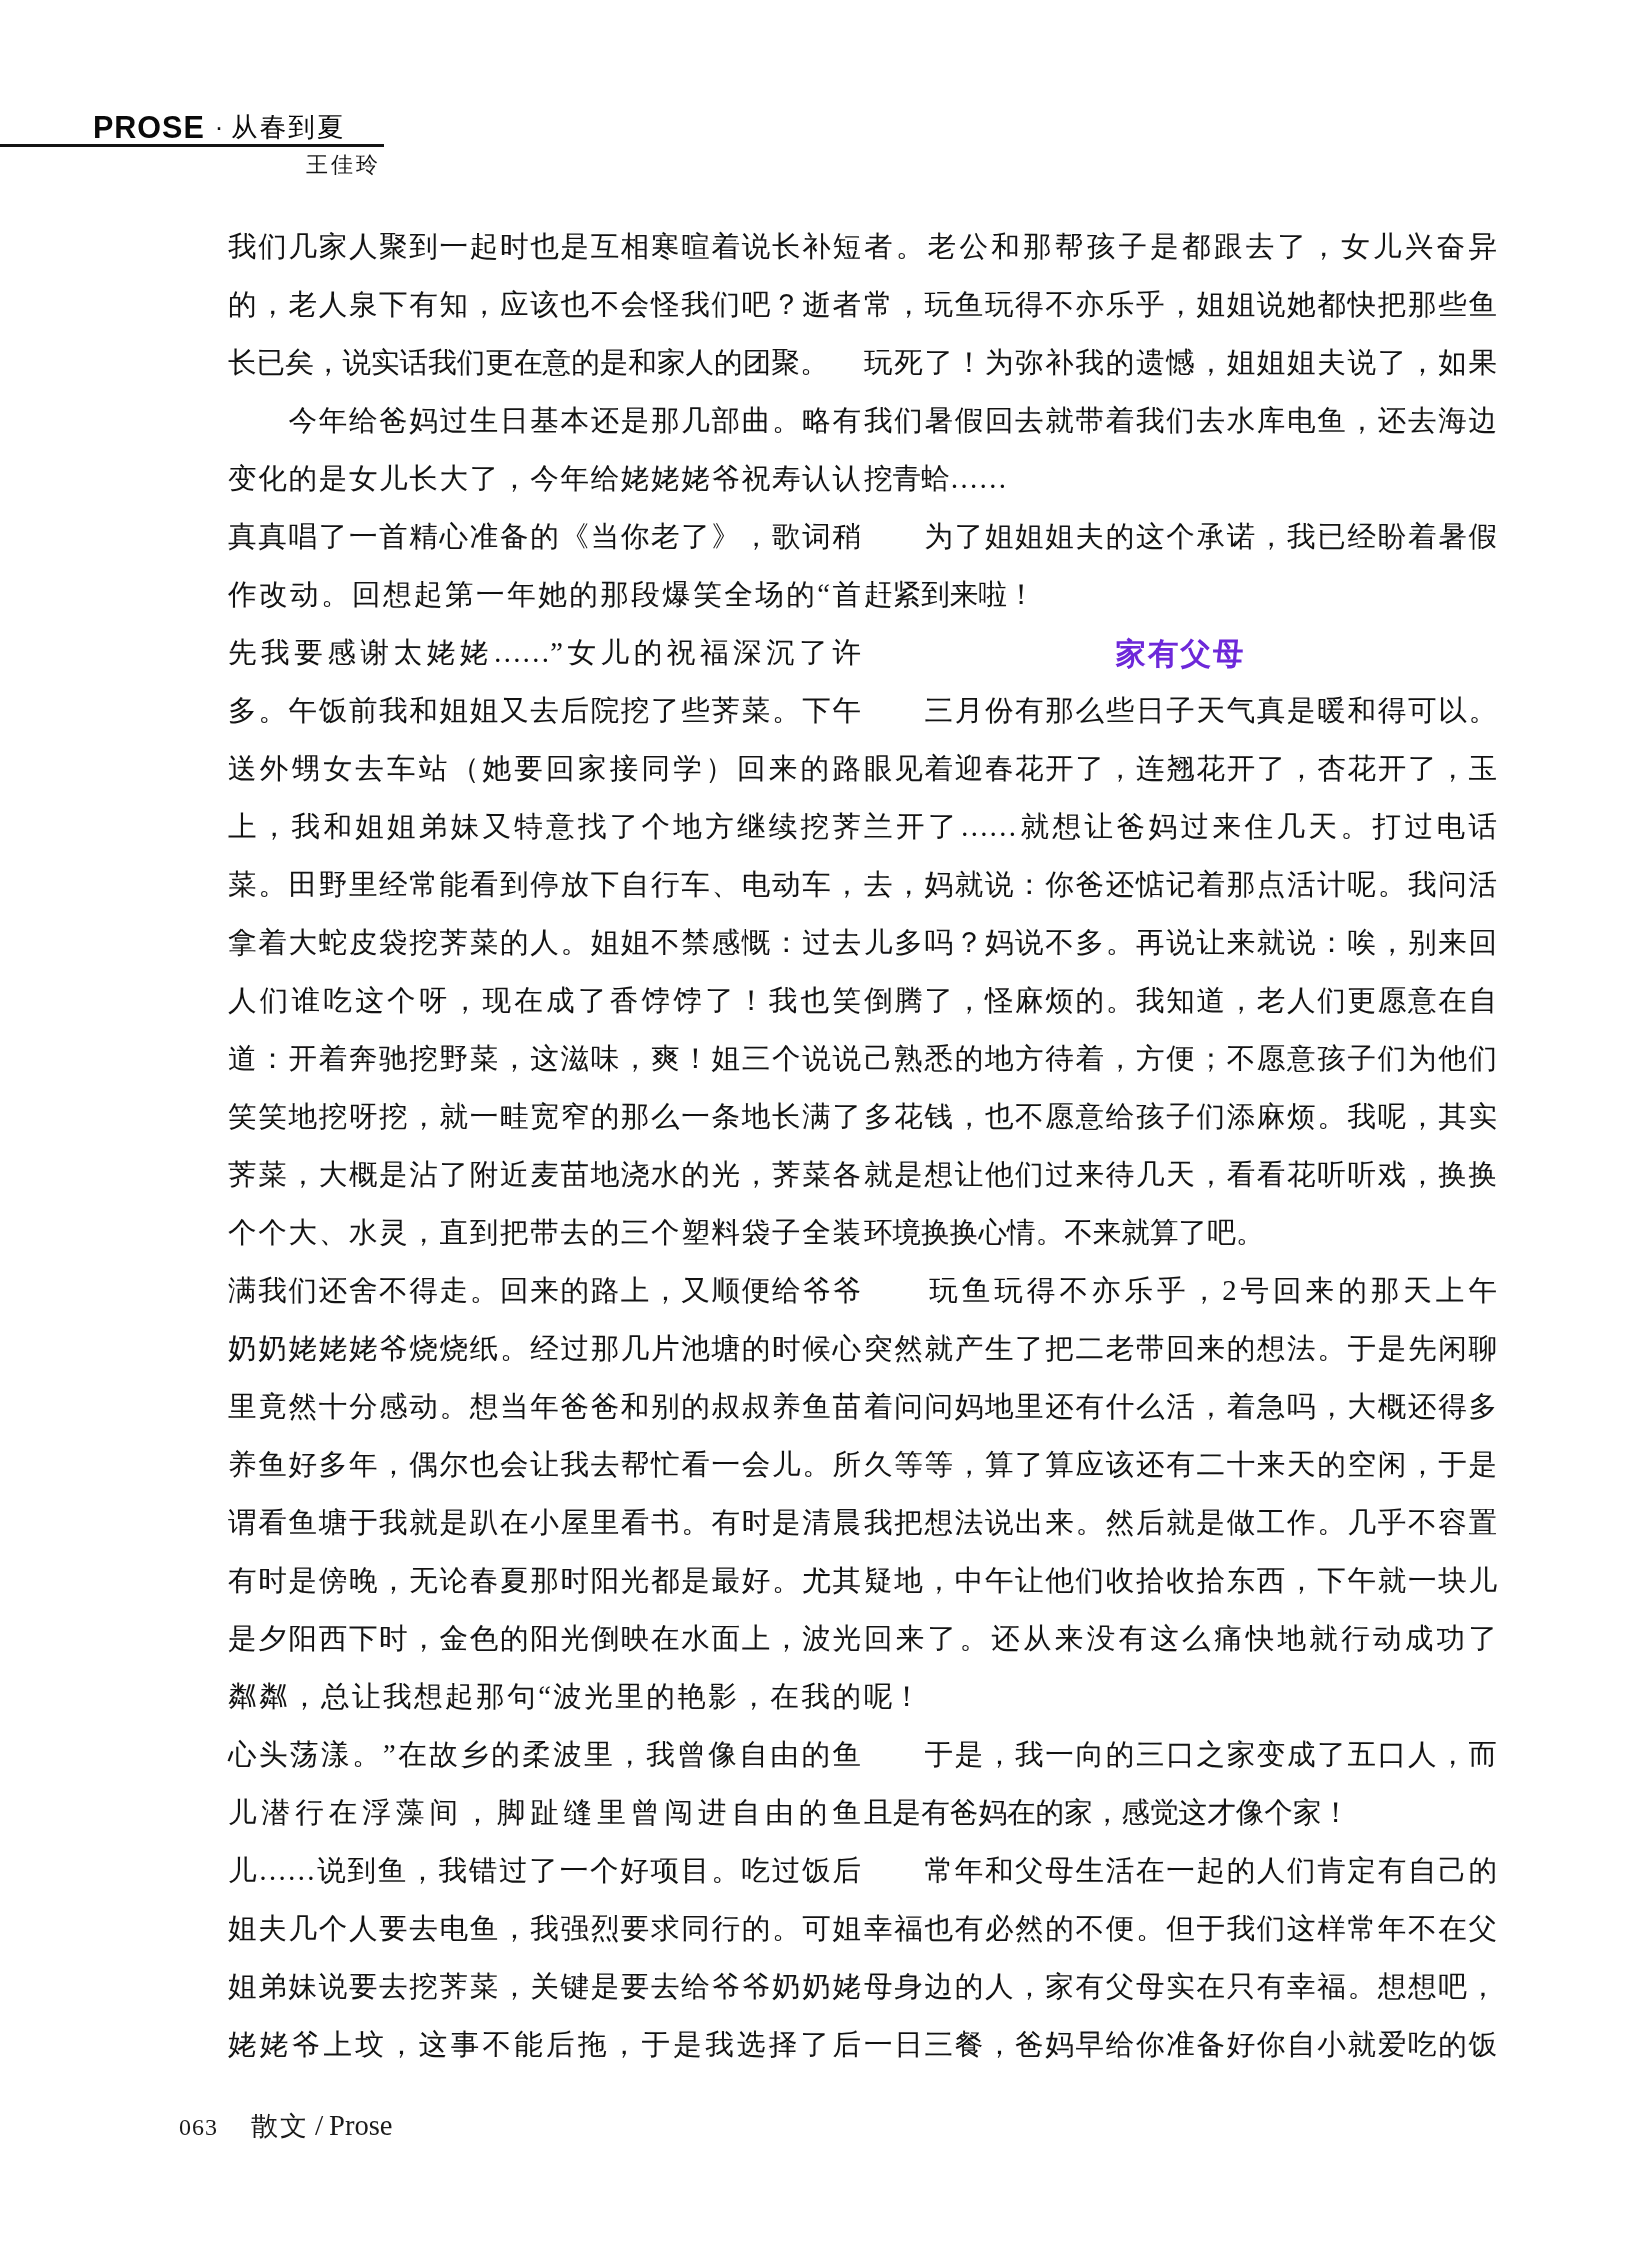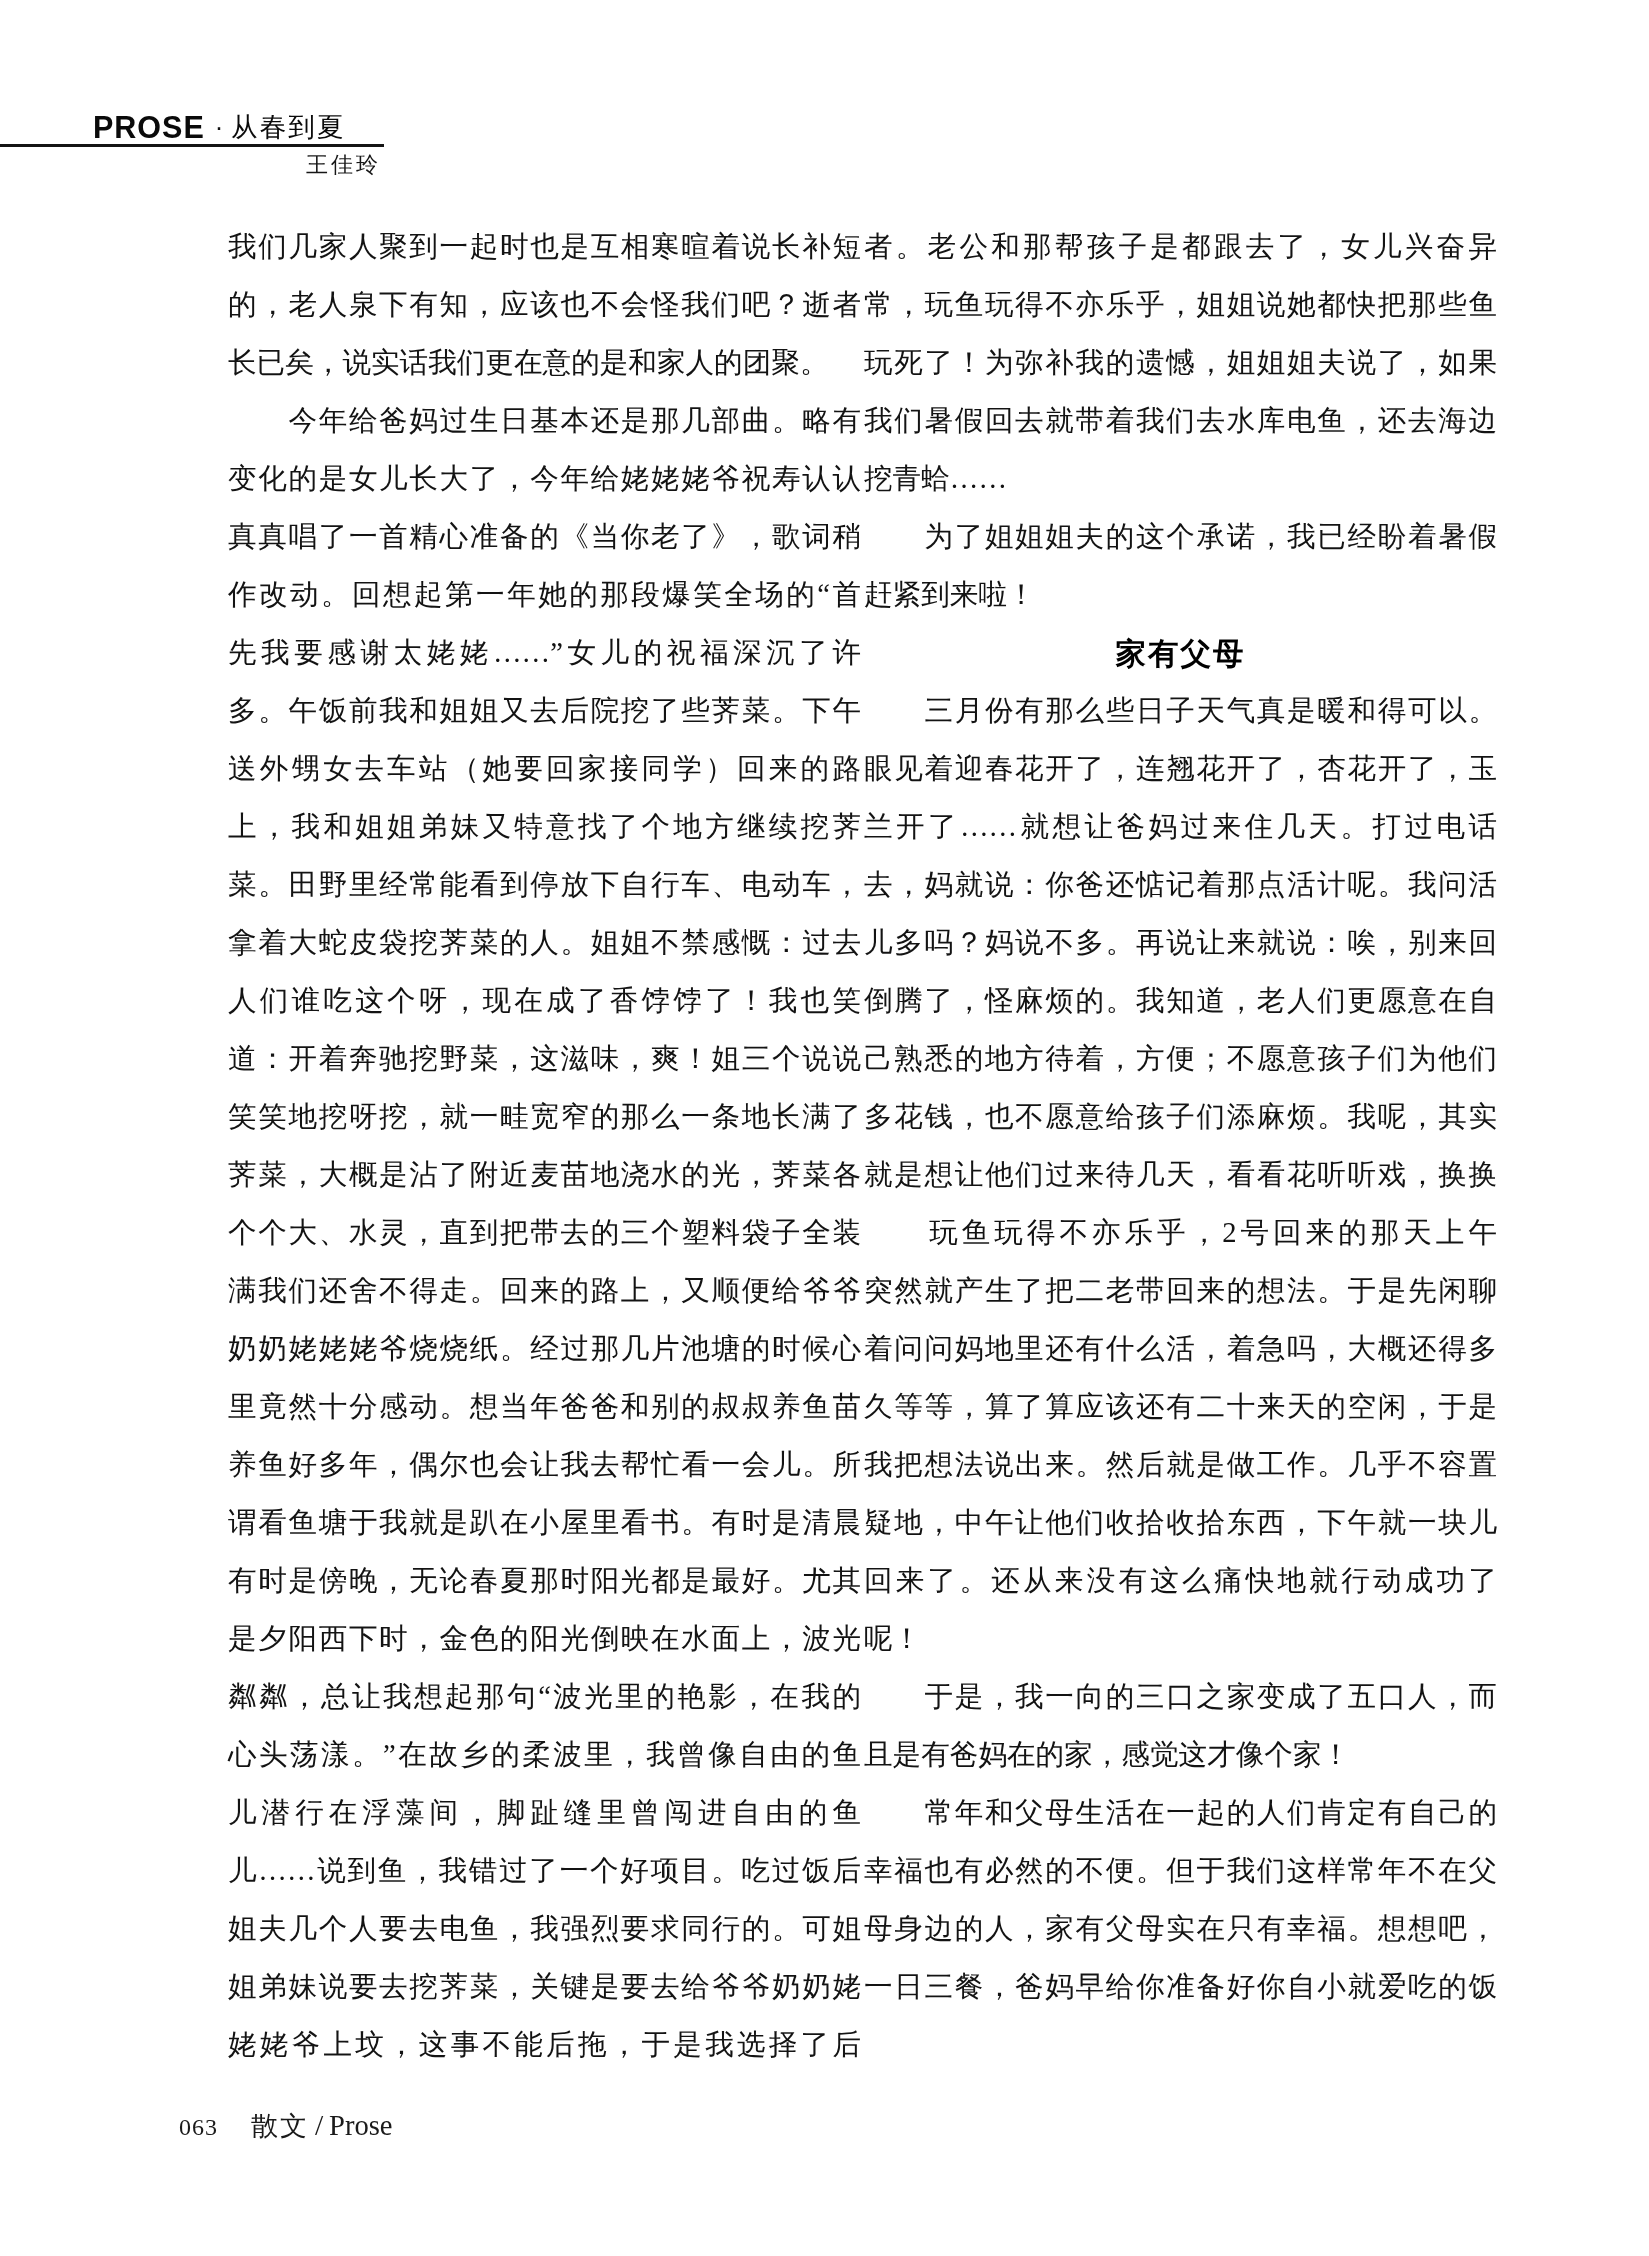--- a/index.html
+++ b/index.html
@@ -54,21 +54,21 @@
     font-size:28.6px;color:#131313;
     text-align:justify;text-align-last:justify;
     white-space:nowrap;
     overflow:visible;
   }
   .line.end{text-align-last:left;}
   .line.heading{
     text-align:center;text-align-last:center;
     font-family:"Liberation Sans","DejaVu Sans",sans-serif;
     font-weight:bold;font-size:30.5px;letter-spacing:2px;
-    color:#000000;
+    color:#6d28d9;
   }
 
   
   .footer{
     position:absolute;left:179px;top:2108px;
     white-space:nowrap;color:#1a1a1a;
   }
   .page-num{font-size:24px;letter-spacing:1px;}
   .sec-cn{font-size:27px;margin-left:33px;letter-spacing:2px;}
   .sec-sep{font-size:29.6px;margin-left:5.9px;}
@@ -130,20 +130,21 @@
       <div class="line heading">家有父母</div>
       <div class="line body">　　三月份有那么些日子天气真是暖和得可以。</div>
       <div class="line body">眼见着迎春花开了，连翘花开了，杏花开了，玉</div>
       <div class="line body">兰开了……就想让爸妈过来住几天。打过电话</div>
       <div class="line body">去，妈就说：你爸还惦记着那点活计呢。我问活</div>
       <div class="line body">儿多吗？妈说不多。再说让来就说：唉，别来回</div>
       <div class="line body">倒腾了，怪麻烦的。我知道，老人们更愿意在自</div>
       <div class="line body">己熟悉的地方待着，方便；不愿意孩子们为他们</div>
       <div class="line body">多花钱，也不愿意给孩子们添麻烦。我呢，其实</div>
       <div class="line body">就是想让他们过来待几天，看看花听听戏，换换</div>
+      <div class="line end">环境换换心情。不来就算了吧。</div>
       <div class="line body">　　玩鱼玩得不亦乐乎，2号回来的那天上午</div>
       <div class="line body">突然就产生了把二老带回来的想法。于是先闲聊</div>
       <div class="line body">着问问妈地里还有什么活，着急吗，大概还得多</div>
       <div class="line body">久等等，算了算应该还有二十来天的空闲，于是</div>
       <div class="line body">我把想法说出来。然后就是做工作。几乎不容置</div>
       <div class="line body">疑地，中午让他们收拾收拾东西，下午就一块儿</div>
       <div class="line body">回来了。还从来没有这么痛快地就行动成功了</div>
       <div class="line end">呢！</div>
       <div class="line body">　　于是，我一向的三口之家变成了五口人，而</div>
       <div class="line end">且是有爸妈在的家，感觉这才像个家！</div>

